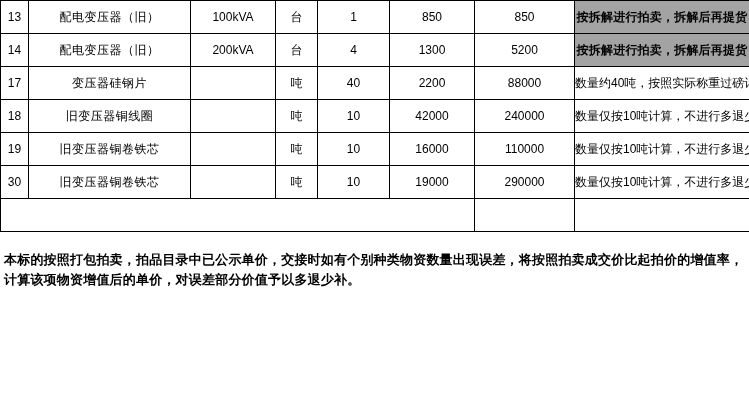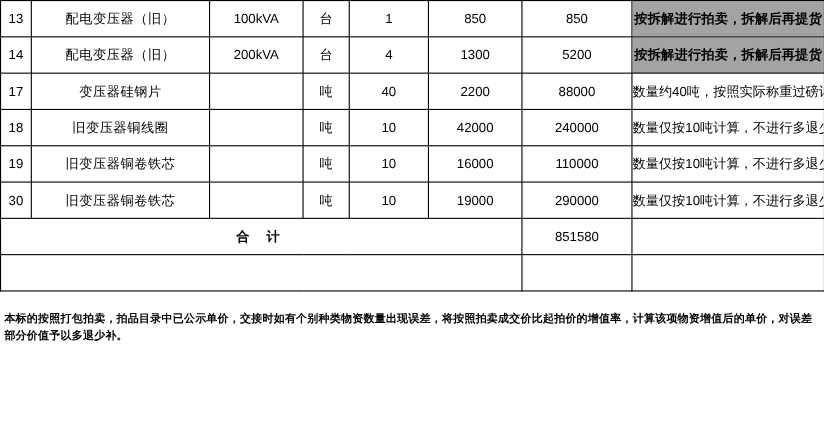--- a/index.html
+++ b/index.html
@@ -102,21 +102,21 @@
     border-left: 1px solid #000;
     border-right: 1px solid #000;
     border-top: 1px solid #000;
     border-bottom: none;
   }
   .spacer {
     height: 16px;
   }
   .footnote {
     font-family: "Liberation Serif", serif;
-    font-size: 10px;
+    font-size: 13px;
     font-weight: bold;
     line-height: 1.5;
     padding: 2px 4px 0 4px;
     letter-spacing: 0.2px;
     color: #000;
   }
 </style>
 </head>
 <body>
 
@@ -196,25 +196,20 @@
         <td>30</td>
         <td class="cell-name">旧变压器铜卷铁芯</td>
         <td class="cell-spec"></td>
         <td>吨</td>
         <td>10</td>
         <td>19000</td>
         <td>290000</td>
         <td class="note-plain">数量仅按10吨计算，不进行多退少补</td>
       </tr>
 
-      <tr class="total-row">
-        <td class="total-label" colspan="6">合    计</td>
-        <td class="total-value">851580</td>
-        <td></td>
-      </tr>
 
       <tr class="blank-row">
         <td colspan="6"></td>
         <td></td>
         <td></td>
       </tr>
 
     </tbody>
   </table>
 

